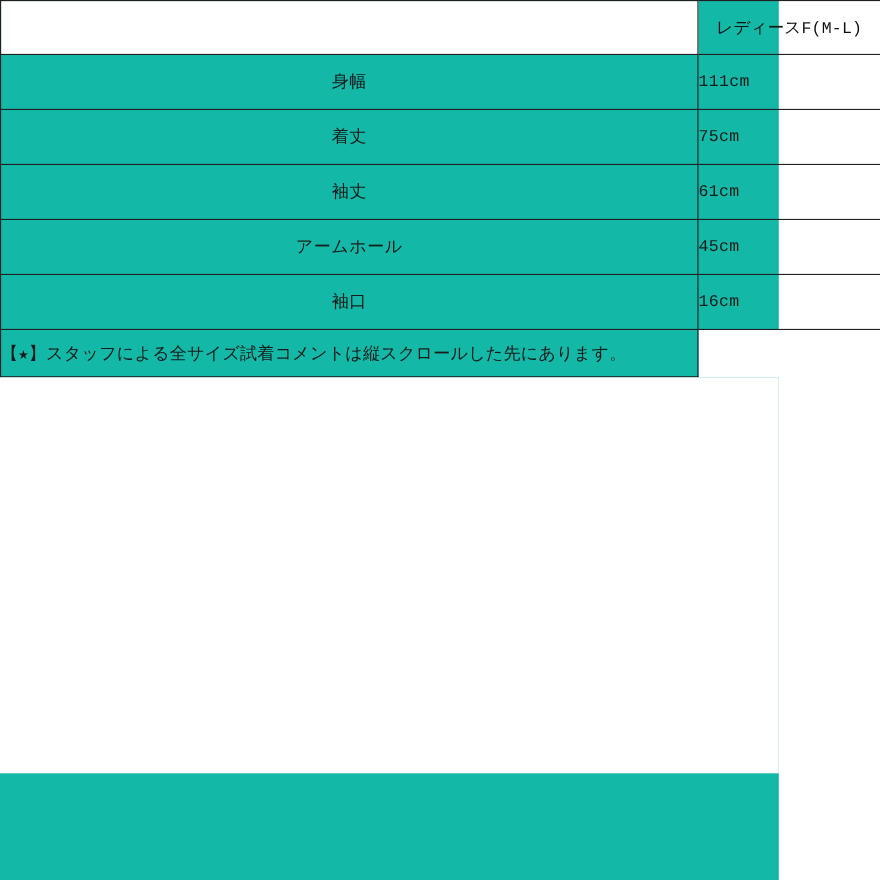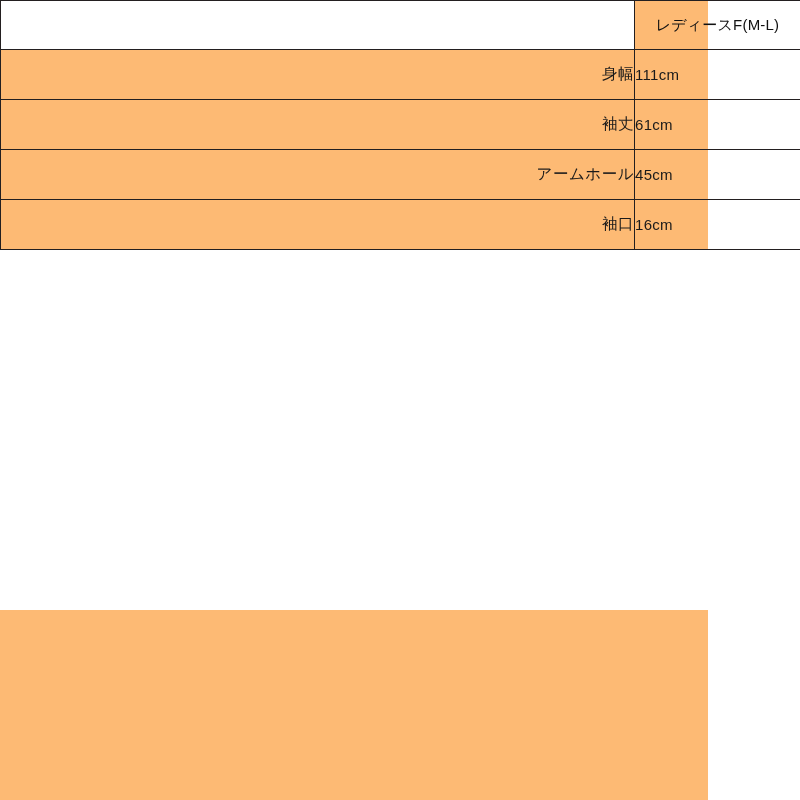--- a/index.html
+++ b/index.html
@@ -11,22 +11,23 @@
     width: 800px;
     height: 800px;
     font-family: "Liberation Sans", "DejaVu Sans", sans-serif;
     color: #1a1a1a;
     overflow: hidden;
   }
   .sheet {
     width: 708px;
     height: 800px;
     position: relative;
-    background: #fdba74;
+    background: #14b8a6;
     box-sizing: border-box;
+    font-family: Liberation Mono, monospace;
   }
   table.size-table {
     border-collapse: collapse;
     width: 800px;
     table-layout: fixed;
     margin: 0;
     padding: 0;
   }
   table.size-table td,
   table.size-table th {
@@ -46,21 +47,21 @@
   .hdr-value {
     height: 48px;
     text-align: center;
     font-size: 15px;
     font-weight: bold;
     color: #111111;
     letter-spacing: 0.2px;
   }
   .row-label {
     height: 49px;
-    text-align: right;
+    text-align: center;
     font-size: 15.5px;
     color: #1a1a1a;
     letter-spacing: 0.5px;
   }
   .row-value {
     height: 49px;
     font-size: 15px;
     color: #1a1a1a;
     letter-spacing: 0.3px;
   }
@@ -97,34 +98,42 @@
       <tr>
         <th class="hdr-blank"></th>
         <th class="hdr-value">レディースF(M-L)</th>
       </tr>
 
       <tr>
         <td class="row-label">身幅</td>
         <td class="row-value">111cm</td>
       </tr>
 
+      <tr>
+        <td class="row-label">着丈</td>
+        <td class="row-value">75cm</td>
+      </tr>
 
 
       <tr>
         <td class="row-label">袖丈</td>
         <td class="row-value">61cm</td>
       </tr>
 
       <tr>
         <td class="row-label">アームホール</td>
         <td class="row-value">45cm</td>
       </tr>
 
       <tr>
         <td class="row-label">袖口</td>
         <td class="row-value">16cm</td>
       </tr>
 
 
+      <tr>
+        <td class="note-cell">【★】スタッフによる全サイズ試着コメントは縦スクロールした先にあります。</td>
+        <td class="note-blank"></td>
+      </tr>
     </tbody>
   </table>
   <div class="filler"></div>
 </div>
 
 </body></html>

